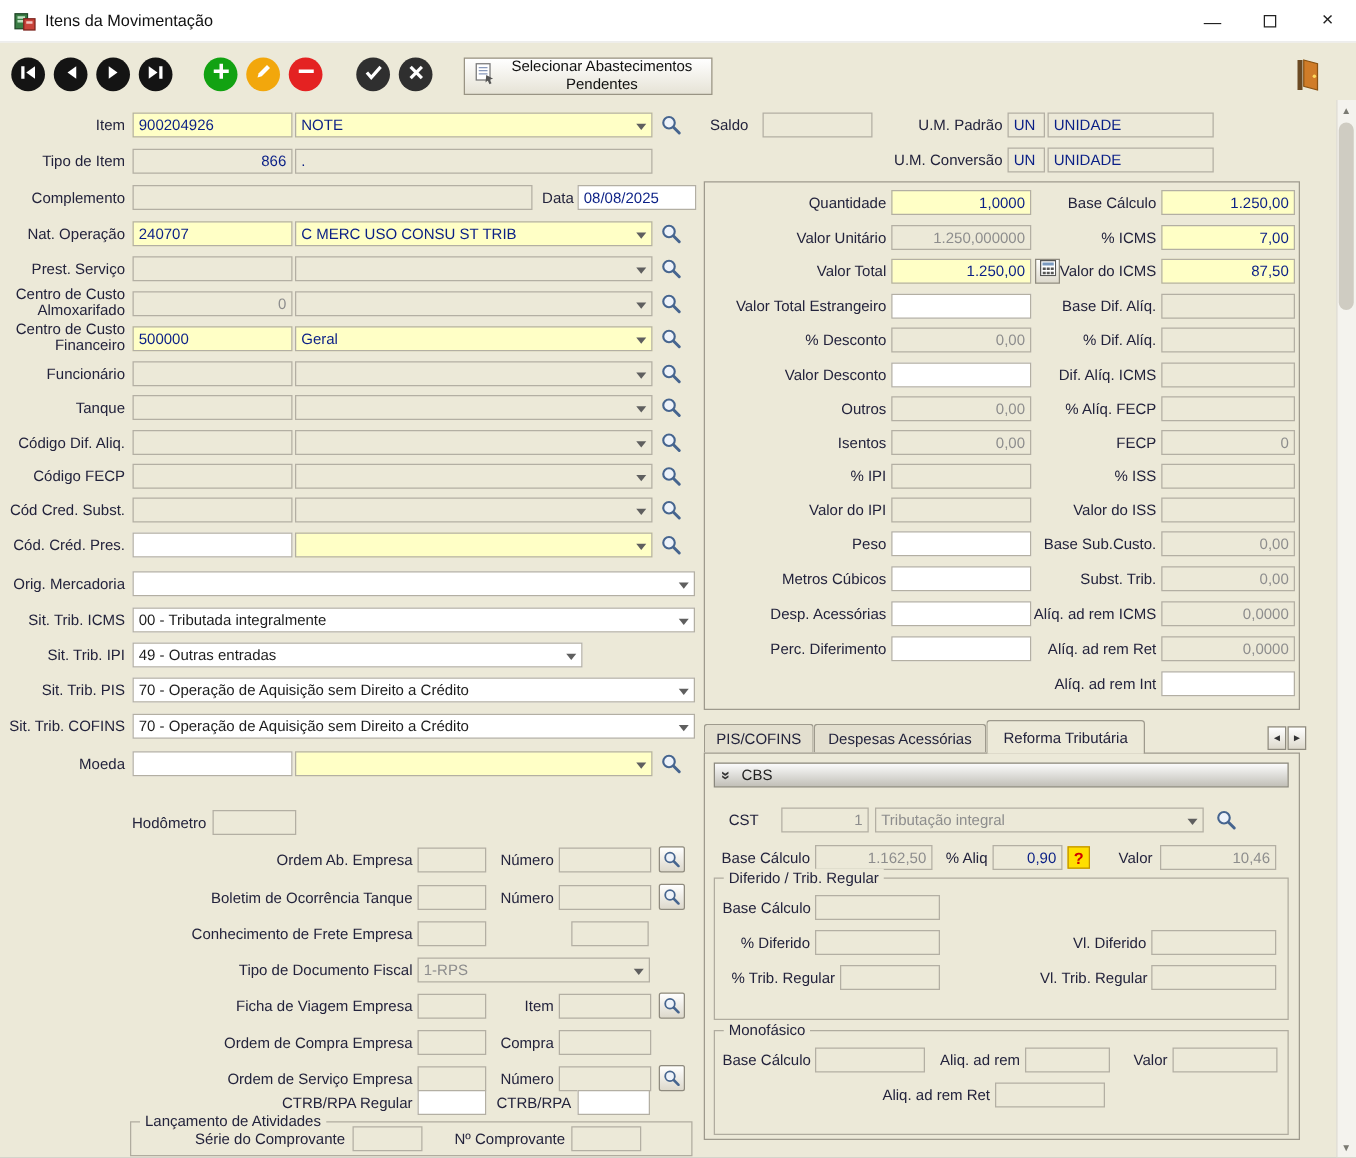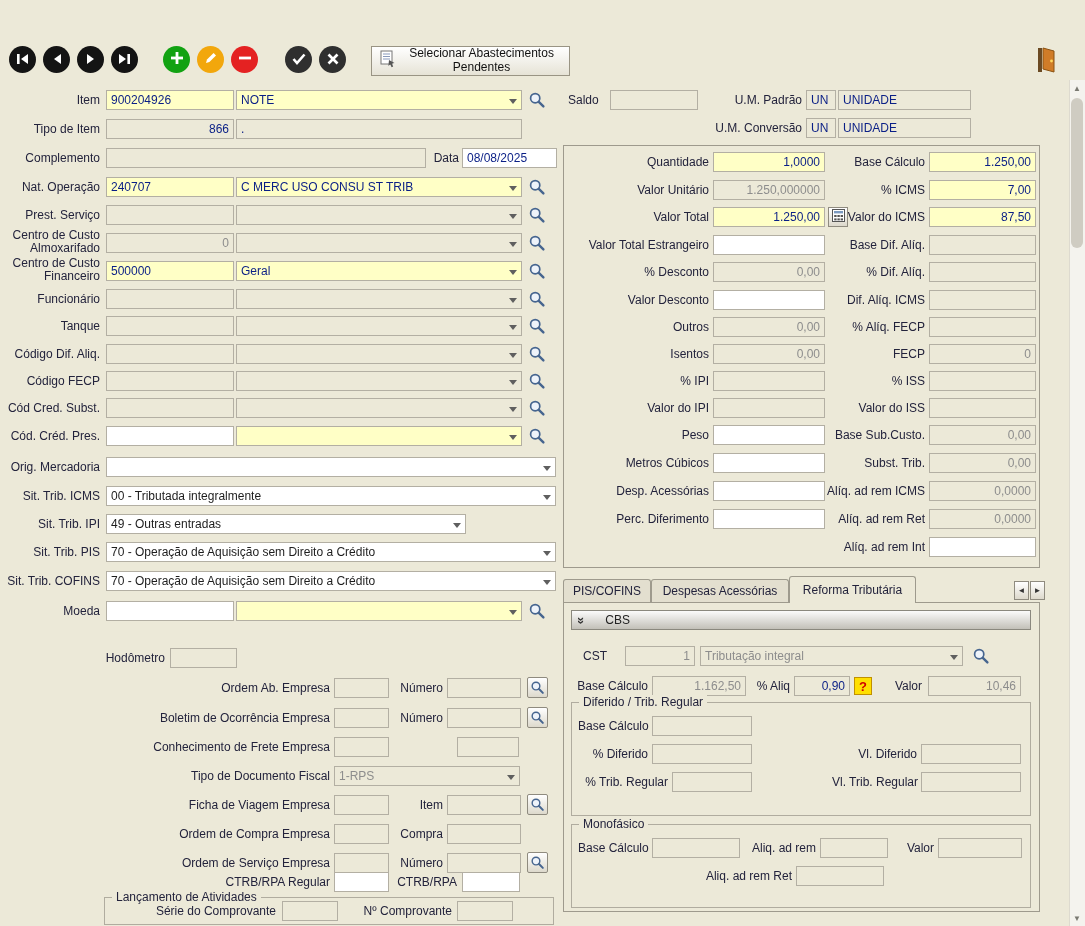--- a/index.html
+++ b/index.html
@@ -24,33 +24,52 @@
   .cmb{padding-right:16px;}
   .car{position:absolute;right:4px;top:8px;width:0;height:0;border-left:4px solid transparent;border-right:4px solid transparent;border-top:5px solid #5f5f5f;}
   .mag{position:absolute;width:19px;height:19px;}
   .magb{position:absolute;width:21px;height:21px;background:linear-gradient(#ffffff,#ddd9cc);border:1px solid #8f8b7f;border-radius:2px;display:flex;align-items:center;justify-content:center;}
   .box{position:absolute;border:1px solid #9e9a8d;}
   .grp{position:absolute;border:1px solid #b0ac9f;}
   .cap{position:absolute;top:-8px;left:7px;background:#ece9d8;padding:0 4px;font-size:12px;color:#23233c;white-space:nowrap;}
   .tab{position:absolute;height:23px;background:#e3dfcf;border:1px solid #9e9a8d;border-bottom:none;border-radius:3px 3px 0 0;display:flex;align-items:center;justify-content:center;font-size:12px;color:#23233c;}
   .tab.act{height:27px;background:#ece9d8;z-index:5;}
   .tap{position:absolute;width:15px;height:19px;background:linear-gradient(#fff,#ddd9cc);border:1px solid #8f8b7f;font-size:8px;display:flex;align-items:center;justify-content:center;color:#333;}
-  .cbshdr{position:absolute;display:flex;align-items:center;gap:20px;background:linear-gradient(#fbfbfb,#c2c0b8);border:1px solid #8a887e;padding:0 6px;font-size:12px;color:#222;}
+  .cbshdr{position:absolute;display:flex;align-items:center;gap:8px;background:linear-gradient(#fbfbfb,#c2c0b8);border:1px solid #8a887e;padding:0 6px;font-size:12px;color:#222;}
   .chev{display:inline-block;transform:rotate(90deg);font-weight:bold;font-size:13px;color:#333;}
   .help{position:absolute;width:18px;height:18px;background:#ffdf00;border:1px solid #c09000;display:flex;align-items:center;justify-content:center;color:#d00000;font-weight:bold;font-size:13px;}
   .calcb{position:absolute;width:20px;height:20px;background:linear-gradient(#fff,#ddd9cc);border:1px solid #8f8b7f;display:flex;align-items:center;justify-content:center;}
   .sb{position:absolute;background:#f4f3ee;border-left:1px solid #dddacf;}
   .sbt{position:absolute;background:#cfccc2;border-radius:7px;}
   .sba{position:absolute;width:16px;height:16px;display:flex;align-items:center;justify-content:center;font-size:8px;color:#7a7a72;}
 </style>
 </head>
 <body>
 
 <div class="win">
 
+  <div class="tbar">
+    <span class="appico"><svg width="18" height="16" viewBox="0 0 18 16">
+          <rect x="1" y="2" width="10" height="12" fill="#3a7d44" stroke="#1e4425"></rect>
+          <rect x="3" y="4" width="6" height="2" fill="#bfe3c4"></rect>
+          <rect x="3" y="7" width="6" height="2" fill="#bfe3c4"></rect>
+          <rect x="8" y="6" width="9" height="9" fill="#c8433a" stroke="#7c221c"></rect>
+          <rect x="10" y="8" width="5" height="2" fill="#f2c7c3"></rect>
+        </svg></span>
+    <span class="ttl">Itens da Movimentação</span>
+    <div class="wb" style="left:947px">
+        <span>—</span>
+      </div>
+    <div class="wb" style="left:993px">
+        <span class="sq"></span>
+      </div>
+    <div class="wb" style="left:1039px;font-size:16px">
+        <span>×</span>
+      </div>
+  </div>
 
   <div class="rb" style="left:9px;top:46px;background:#141414">
       <span><svg width="13" height="12" viewBox="0 0 13 12">
           <rect x="1" y="1" width="2.6" height="10" fill="#fff"></rect>
           <polygon points="12,1 5,6 12,11" fill="#fff"></polygon>
         </svg></span>
     </div>
   <div class="rb" style="left:43px;top:46px;background:#141414">
       <span><svg width="10" height="12" viewBox="0 0 10 12">
           <polygon points="9,1 2,6 9,11" fill="#fff"></polygon>
@@ -237,21 +256,21 @@
   <div class="f d" style="left:334px;top:678px;width:55px"></div>
   <div class="l r nw" style="left:395px;top:682px;width:48px">Número</div>
   <div class="f d" style="left:447px;top:678px;width:74px"></div>
   <div class="magb" style="left:527px;top:677px">
       <svg viewBox="0 0 18 18" width="15" height="15">
         <circle cx="7.2" cy="7.2" r="4.6" fill="#eef3fa" stroke="#46658f" stroke-width="1.7"></circle>
         <line x1="10.8" y1="10.8" x2="15.4" y2="15.4" stroke="#46658f" stroke-width="2.4" stroke-linecap="round"></line>
       </svg>
     </div>
 
-  <div class="l r nw" style="left:0;top:712px;width:330px">Boletim de Ocorrência Empresa</div>
+  <div class="l r nw" style="left:0;top:712px;width:330px">Boletim de Ocorrência Tanque</div>
   <div class="f d" style="left:334px;top:708px;width:55px"></div>
   <div class="l r nw" style="left:395px;top:712px;width:48px">Número</div>
   <div class="f d" style="left:447px;top:708px;width:74px"></div>
   <div class="magb" style="left:527px;top:707px">
       <svg viewBox="0 0 18 18" width="15" height="15">
         <circle cx="7.2" cy="7.2" r="4.6" fill="#eef3fa" stroke="#46658f" stroke-width="1.7"></circle>
         <line x1="10.8" y1="10.8" x2="15.4" y2="15.4" stroke="#46658f" stroke-width="2.4" stroke-linecap="round"></line>
       </svg>
     </div>
 

